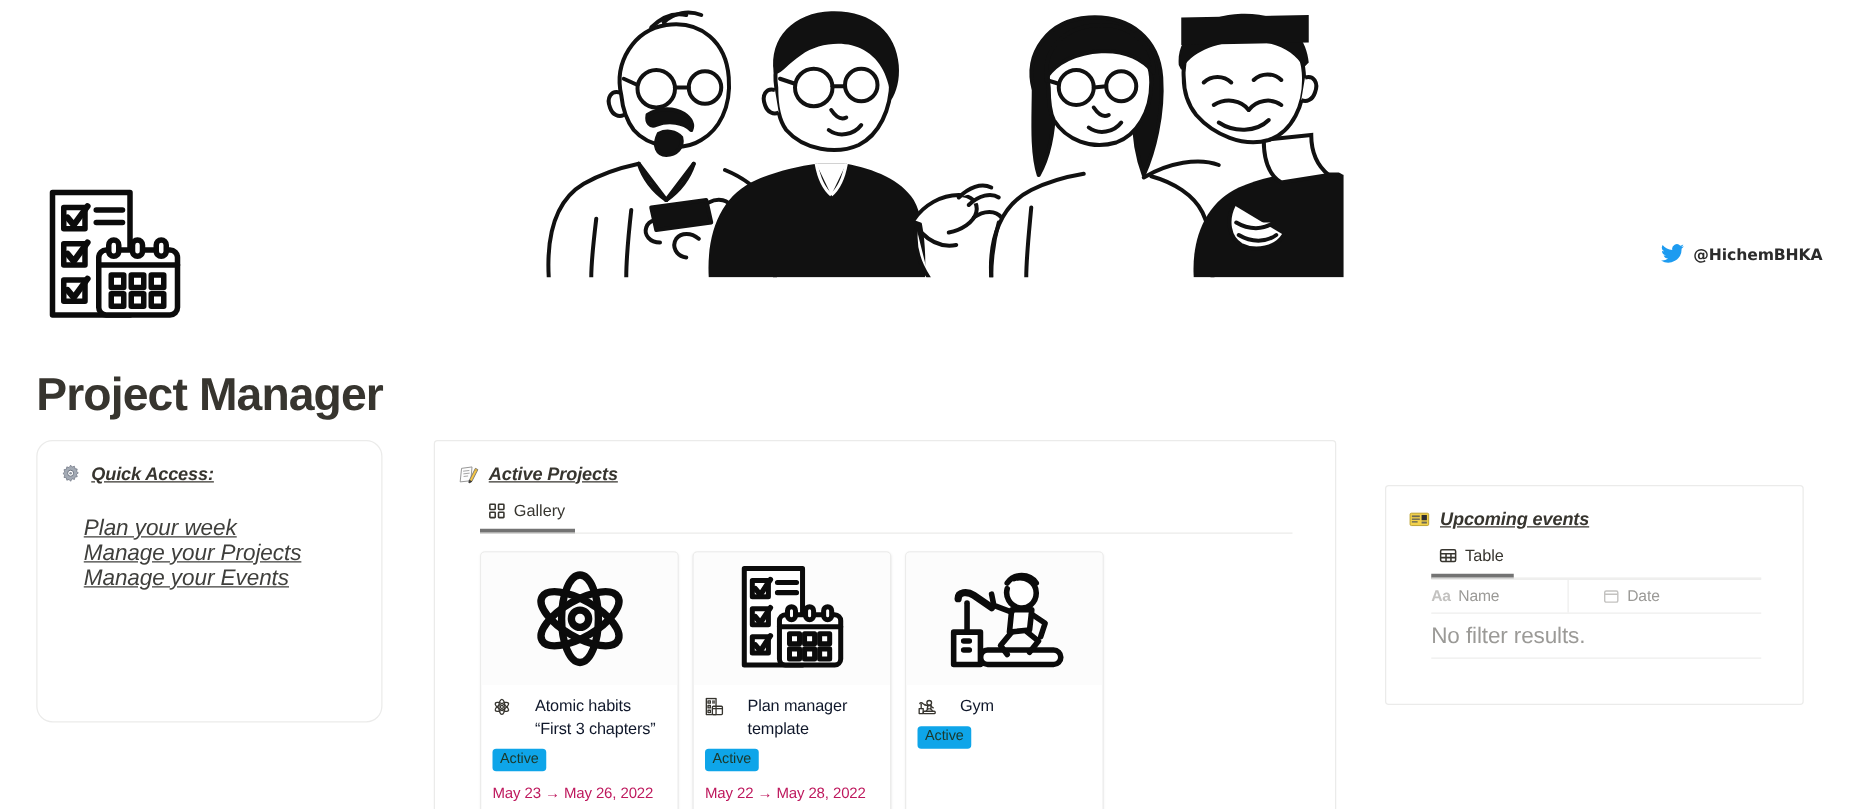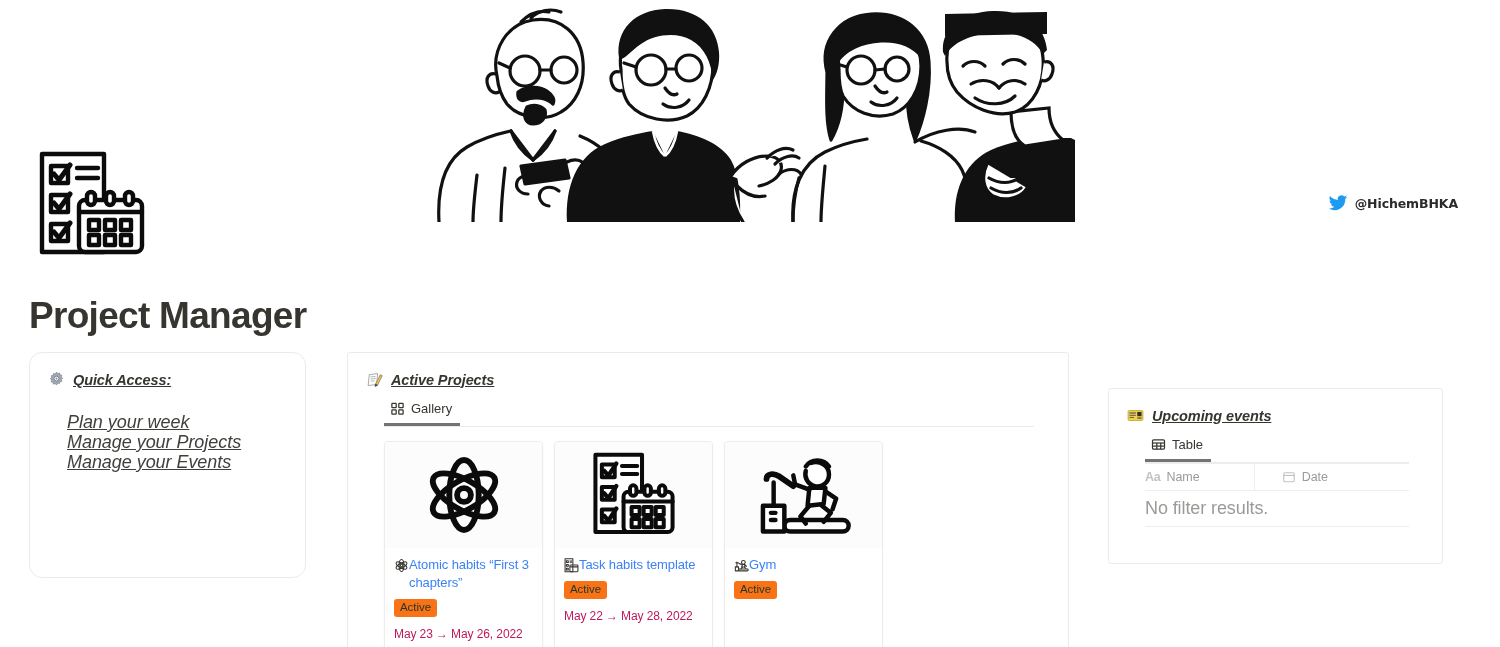--- a/index.html
+++ b/index.html
@@ -170,41 +170,41 @@
     background: #fcfcfc;
     display: flex;
     align-items: center;
     justify-content: center;
   }
   .card-cover svg { display: block; }
   .card-body { padding: 8px 9px 11px 9px; }
   .card-title {
     display: flex;
     align-items: flex-start;
-    gap: 0;
+    gap: 19px;
     font-size: 13px;
     line-height: 18px;
     font-weight: 500;
-    color: #3b82f6;
+    color: #0f172a;
     letter-spacing: -0.1px;
   }
   .card-title .title-icon {
     width: 15px; height: 15px;
     flex: 0 0 15px;
     margin-top: 2px;
     display: block;
   }
   .badge {
     display: inline-block;
     margin-top: 7px;
     padding: 1px 6px 2px 6px;
     border-radius: 3px;
     font-size: 11.5px;
     line-height: 15px;
-    background: #f97316;
+    background: #0ea5e9;
     color: #1c3829;
     letter-spacing: -0.05px;
   }
   .card-date {
     margin-top: 9px;
     font-size: 12px;
     line-height: 16px;
     color: #be185d;
     letter-spacing: -0.1px;
   }
@@ -543,21 +543,21 @@
                   <rect x="18" y="20" width="14" height="14"></rect>
                   <rect x="18" y="48" width="14" height="14"></rect>
                   <rect x="18" y="76" width="14" height="14"></rect>
                   <path d="M42 22 L60 22"></path>
                     <path d="M42 32 L60 32"></path>
                   <rect x="44" y="52" width="60" height="50" rx="6"></rect>
                   <path d="M44 66 L104 66"></path>
                 </g>
               </svg>
             </span>
-            <span>Task habits template</span>
+            <span>Plan manager template</span>
           </div>
           <span class="badge">Active</span>
           <div class="card-date">May 22 → May 28, 2022</div>
         </div>
       </div>
 
       <div class="gallery-card no-date">
         <div class="card-cover">
           <svg viewBox="0 0 112 100" width="100" height="90" aria-hidden="true">
             <g fill="none" stroke="#0b0b0b" stroke-width="5" stroke-linejoin="round" stroke-linecap="round">

